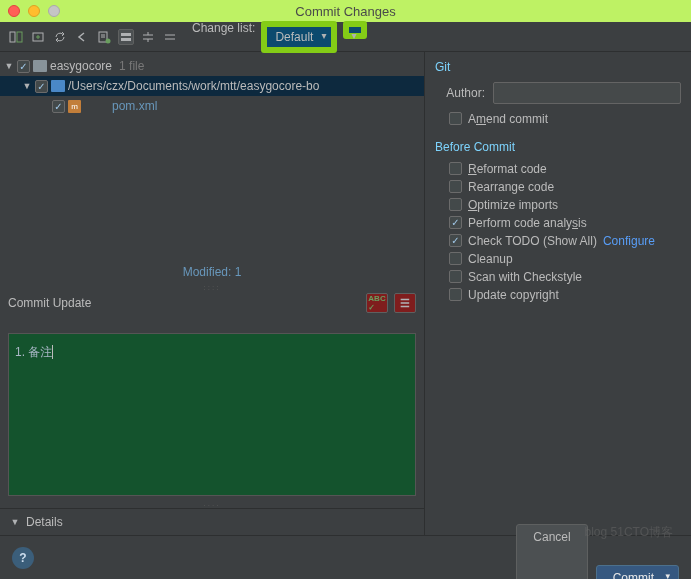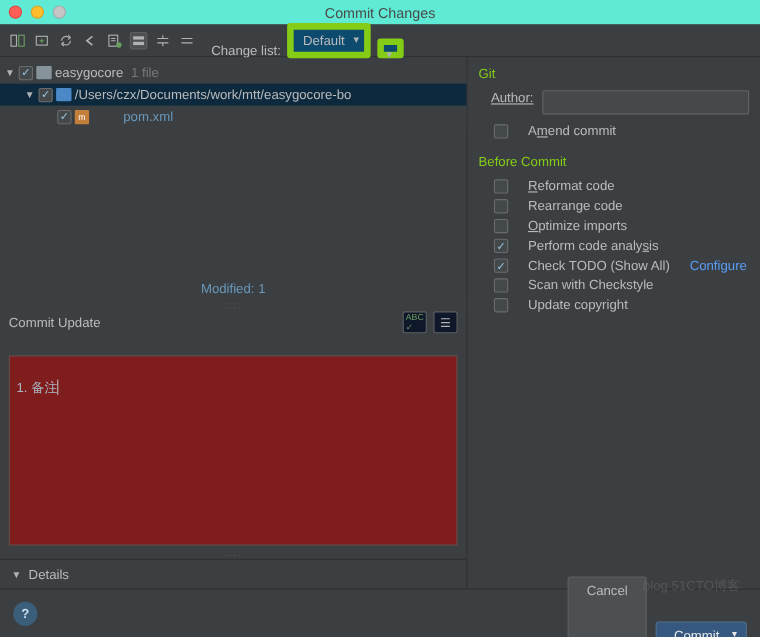--- a/index.html
+++ b/index.html
@@ -1,27 +1,27 @@
 <!DOCTYPE html>
 <html><head>
 <meta charset="utf-8">
 <style>
 * { box-sizing: border-box; margin: 0; padding: 0; font-family: -apple-system, "Helvetica Neue", Arial, sans-serif; font-size: 12px; }
 body { background: #3c3f41; color: #bbbbbb; width: 691px; height: 579px; overflow: hidden; display: flex; flex-direction: column; }
-.titlebar { height: 22px; background: #5eead4; display: flex; align-items: center; padding: 0 8px; position: relative; }
+.titlebar { height: 22px; background: #bef264; display: flex; align-items: center; padding: 0 8px; position: relative; }
 .traffic { display: flex; gap: 8px; }
 .dot { width: 12px; height: 12px; border-radius: 50%; }
 .dot.red { background: #ff5f57; border: 0.5px solid #e0443e; }
 .dot.yellow { background: #ffbd2e; border: 0.5px solid #dea123; }
 .dot.green { background: #c5c5c5; border: 0.5px solid #aaa; }
 .title { position: absolute; left: 0; right: 0; text-align: center; color: #4a4a4a; font-size: 13px; }
 .toolbar { height: 30px; display: flex; align-items: center; padding: 0 8px; gap: 6px; border-bottom: 1px solid #2d2f30; }
 .ticon { width: 16px; height: 16px; display: flex; align-items: center; justify-content: center; color: #afb1b3; cursor: pointer; }
 .ticon.boxed { border: 1px solid #5e6060; border-radius: 2px; padding: 1px; background: #4c5052; }
-.changelist { display: flex; align-items: flex-end; gap: 6px; margin-left: 8px; }
+.changelist { display: flex; align-items: flex-start; gap: 6px; margin-left: 8px; }
 .changelist-label { color: #bbbbbb; }
 .select-box { background: #0c4a6e; border: 6px solid #84cc16; border-radius: 3px; padding: 3px 18px 3px 8px; color: #bbbbbb; position: relative; }
 .select-box::after { content: "▾"; position: absolute; right: 5px; top: 3px; font-size: 10px; color: #afb1b3; }
 .main { flex: 1; display: flex; overflow: hidden; }
 .left { flex: 1; display: flex; flex-direction: column; border-right: 1px solid #2d2f30; }
 .right { width: 266px; padding: 8px 10px; }
 .tree { flex: 0 0 auto; background: #3c3f41; padding: 4px 0; }
 .tree-row { display: flex; align-items: center; height: 20px; padding: 0 4px; gap: 3px; white-space: nowrap; overflow: hidden; }
 .tree-row.sel { background: #0d293e; }
 .twist { width: 10px; color: #afb1b3; font-size: 9px; text-align: center; }
@@ -30,30 +30,30 @@
 .folder-icon { width: 14px; height: 12px; background: #87939a; border-radius: 1px; position: relative; }
 .folder-icon.blue { background: #4a88c7; }
 .file-icon { width: 13px; height: 13px; background: #c27e3a; border-radius: 1px; display: flex; align-items: center; justify-content: center; font-size: 8px; color: #fff; }
 .tree-label { color: #bbbbbb; }
 .tree-label.blue { color: #6897bb; padding-left: 28px; }
 .tree-meta { color: #787878; margin-left: 4px; }
 .modified { text-align: center; padding: 4px 8px; color: #6897bb; }
 .splitter { height: 6px; background: #3c3f41; text-align: center; color: #5a5a5a; font-size: 8px; letter-spacing: 2px; cursor: row-resize; }
 .msg-header { display: flex; align-items: center; justify-content: space-between; padding: 4px 8px; }
 .msg-icons { display: flex; gap: 6px; }
-.msg-iconbox { width: 22px; height: 20px; border: 1px solid #5e6060; border-radius: 2px; display: flex; align-items: center; justify-content: center; background: #0f172a; color: #afb1b3; font-size: 11px; }
-.msg-area { flex: 1; background: #7f1d1d; margin: 16px 8px 6px 8px; padding: 20px 6px; color: #a9b7c6; border: 1px solid #555; position: relative; }
+.msg-iconbox { width: 22px; height: 20px; border: 1px solid #5e6060; border-radius: 2px; display: flex; align-items: center; justify-content: center; background: #7f1d1d; color: #afb1b3; font-size: 11px; font-weight: bold; }
+.msg-area { flex: 1; background: #14532d; margin: 16px 8px 6px 8px; padding: 10px 6px; color: #a9b7c6; border: 1px solid #555; position: relative; }
 .cursor { border-right: 1px solid #bbb; animation: blink 1s infinite; }
 @keyframes blink { 50% { border-color: transparent; } }
 .details-row { display: flex; align-items: center; gap: 6px; padding: 6px 10px; border-top: 1px solid #2d2f30; }
-.section-title { color: #84cc16; margin-bottom: 8px; }
-.form-row { display: flex; align-items: flex-start; gap: 8px; margin-bottom: 8px; text-decoration: underline; }
+.section-title { color: #7dd3fc; margin-bottom: 8px; }
+.form-row { display: flex; align-items: center; gap: 8px; margin-bottom: 8px; }
 .form-label { width: 50px; text-align: right; color: #bbbbbb; }
 .text-input { flex: 1; height: 22px; background: #45494a; border: 1px solid #646464; border-radius: 2px; }
-.check-row { display: flex; align-items: flex-end; gap: 18px; margin: 4px 0 4px 14px; }
+.check-row { display: flex; align-items: flex-start; gap: 6px; margin: 4px 0 4px 14px; }
 .check-label { color: #bbbbbb; }
 .check-label u { text-decoration: underline; }
 .link { color: #589df6; cursor: pointer; }
 .before-commit { margin-top: 14px; }
 .footer { height: 44px; display: flex; align-items: center; justify-content: space-between; padding: 0 12px; border-top: 1px solid #2d2f30; }
 .help { width: 22px; height: 22px; border-radius: 50%; background: #3b5e7a; color: #cde; display: flex; align-items: center; justify-content: center; font-weight: bold; }
 .buttons { display: flex; gap: 8px; }
 .btn { padding: 5px 16px; background: #4c5052; border: 1px solid #5e6060; border-radius: 3px; color: #bbbbbb; cursor: pointer; position: relative; }
 .btn.primary { background: #365880; border-color: #4c708c; color: #e8e8e8; padding-right: 24px; margin-top: 41px; }
 .btn.primary::after { content: "▾"; position: absolute; right: 8px; font-size: 9px; }
@@ -197,20 +197,24 @@
             <span class="cb checked"></span>
             <span class="check-label">Perform code analy<u>s</u>is</span>
           </div>
           <div class="check-row">
             <span class="cb checked"></span>
             <span class="check-label">Check TODO (Show All)</span>
             <span class="link"> Configure</span>
           </div>
           <div class="check-row">
             <span class="cb"></span>
+            <span class="check-label">Cleanup</span>
+          </div>
+          <div class="check-row">
+            <span class="cb"></span>
             <span class="check-label">Scan with Checkstyle</span>
           </div>
           <div class="check-row">
             <span class="cb"></span>
             <span class="check-label">Update copyright</span>
           </div>
         </div>
     </div>
   </div>
 </div>

